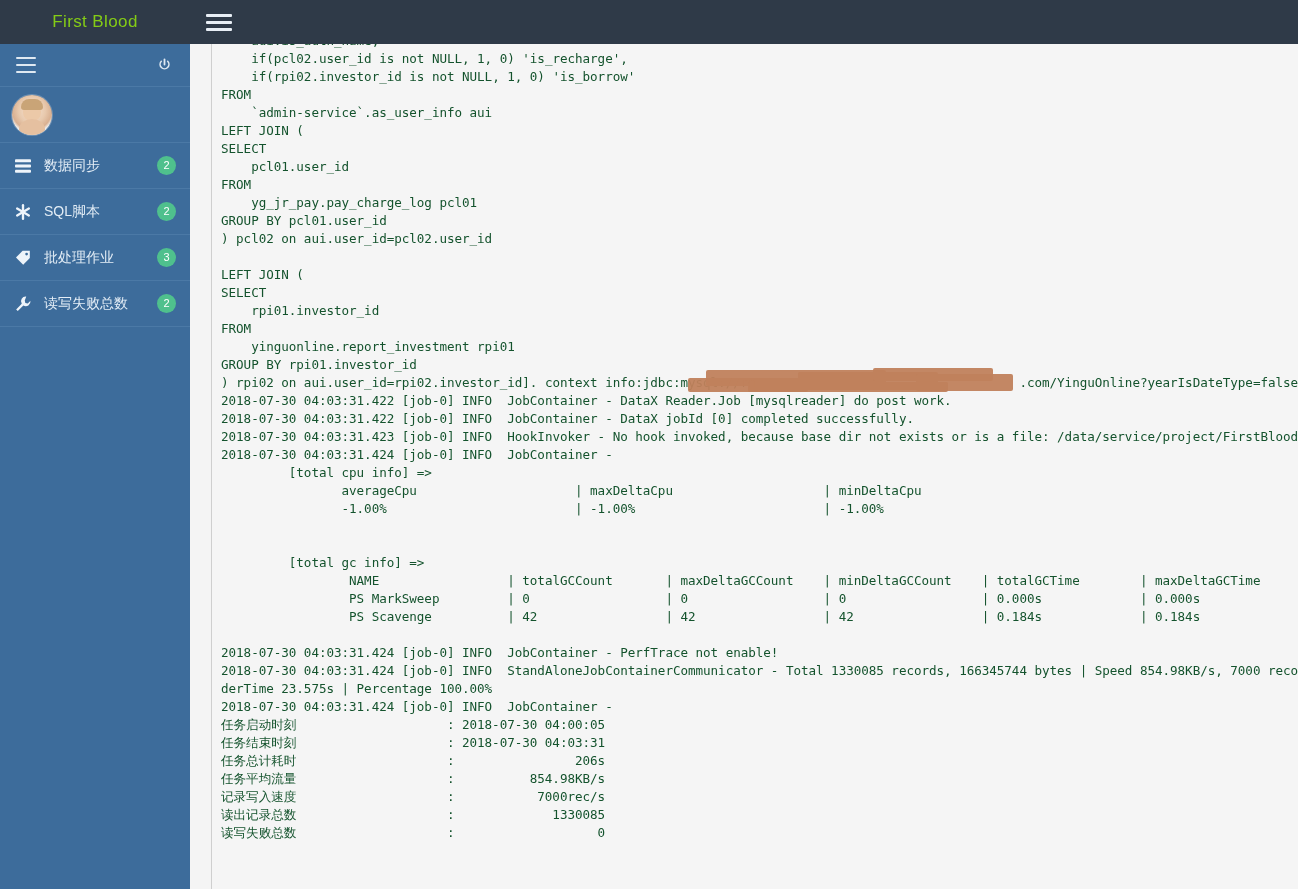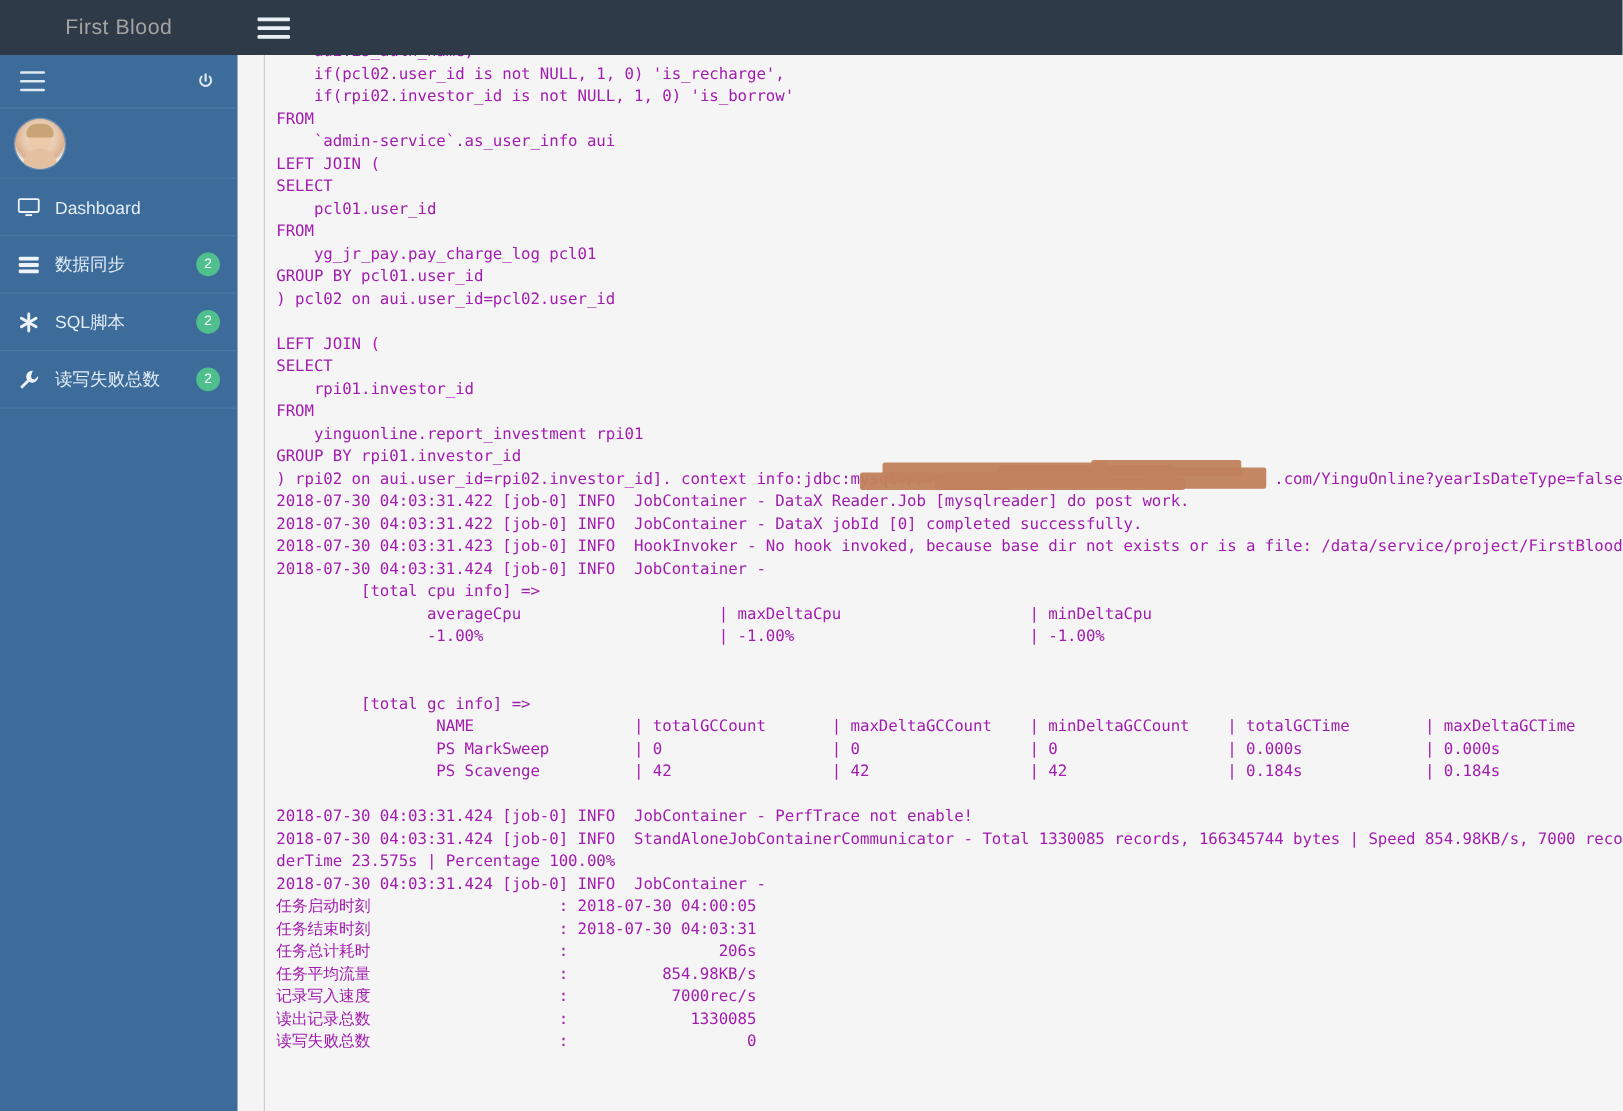--- a/index.html
+++ b/index.html
@@ -18,21 +18,21 @@
     top: 0; left: 0;
     width: 1298px; height: 44px;
     background: #2f3a48;
     display: flex;
     align-items: center;
     z-index: 20;
   }
   #brand-title {
     width: 190px;
     text-align: center;
-    color: #a3a3a3;
+    color: #84cc16;
     font-size: 17px;
     letter-spacing: .4px;
     line-height: 44px;
     font-family: "Liberation Sans", sans-serif;
     user-select: none;
   }
   #header-toggle {
     margin-left: 16px;
     width: 26px; height: 26px;
     display: flex; flex-direction: column;
@@ -169,21 +169,21 @@
     background: #f5f5f5;
     overflow: hidden;
     padding: 0 0 0 9px;
   }
   #console-inner {
     margin-top: -12px;
     white-space: pre;
     font-family: "DejaVu Sans Mono", "Liberation Mono", monospace;
     font-size: 12.6px;
     line-height: 18px;
-    color: #a21caf;
+    color: #14532d;
     letter-spacing: -0.05px;
   }
   .log-line { white-space: pre; }
   .log-blank { height: 18px; }
 
   
   #redaction {
     position: absolute;
     left: 498px;
     top: 324px;
@@ -230,30 +230,20 @@
       </svg>
     </div>
   </div>
 
   <div id="profile-block">
     <div id="avatar">
         <span class="hair"></span>
       </div>
   </div>
 
-  <div class="nav-item">
-    <span class="nav-ico">
-      <svg width="18" height="16" viewBox="0 0 20 18" aria-hidden="true">
-        <rect x="1" y="1.5" width="18" height="11.5" rx="1.3" fill="none" stroke="#eef4fa" stroke-width="1.7"></rect>
-        <rect x="7" y="15" width="6" height="1.7" fill="#eef4fa"></rect>
-      </svg>
-    </span>
-    <span class="nav-label">Dashboard</span>
-
-  </div>
 
   <div class="nav-item">
     <span class="nav-ico">
       <svg width="18" height="16" viewBox="0 0 20 18" aria-hidden="true">
         <rect x="1" y="1.5" width="18" height="3.4" rx="1" fill="#eef4fa"></rect>
         <rect x="1" y="7.3" width="18" height="3.4" rx="1" fill="#eef4fa"></rect>
         <rect x="1" y="13.1" width="18" height="3.4" rx="1" fill="#eef4fa"></rect>
       </svg>
     </span>
     <span class="nav-label">数据同步</span>
@@ -267,20 +257,30 @@
           <line x1="10" y1="2.5" x2="10" y2="17.5"></line>
           <line x1="3.5" y1="6.2" x2="16.5" y2="13.8"></line>
           <line x1="16.5" y1="6.2" x2="3.5" y2="13.8"></line>
         </g>
       </svg>
     </span>
     <span class="nav-label">SQL脚本</span>
     <span class="nav-badge">2</span>
   </div>
 
+  <div class="nav-item">
+    <span class="nav-ico">
+      <svg width="18" height="18" viewBox="0 0 20 20" aria-hidden="true">
+        <path d="M2.2 9.4 L9.6 2 H17.6 V10 L10.2 17.4 Z" fill="#eef4fa"></path>
+        <circle cx="14" cy="5.6" r="1.5" fill="#3d6c9b"></circle>
+      </svg>
+    </span>
+    <span class="nav-label">批处理作业</span>
+    <span class="nav-badge">3</span>
+  </div>
 
   <div class="nav-item">
     <span class="nav-ico">
       <svg width="18" height="18" viewBox="0 0 20 20" aria-hidden="true">
         <path d="M13.6 1.8 a5.2 5.2 0 0 0 -5.0 8.0 L2.4 16.0 l1.8 1.8 l6.2 -6.2 a5.2 5.2 0 0 0 7.9 -5.1 l-3.0 3.0 l-2.7 -0.6 l-0.6 -2.7 Z" fill="#eef4fa"></path>
       </svg>
     </span>
     <span class="nav-label">读写失败总数</span>
     <span class="nav-badge">2</span>
   </div>

